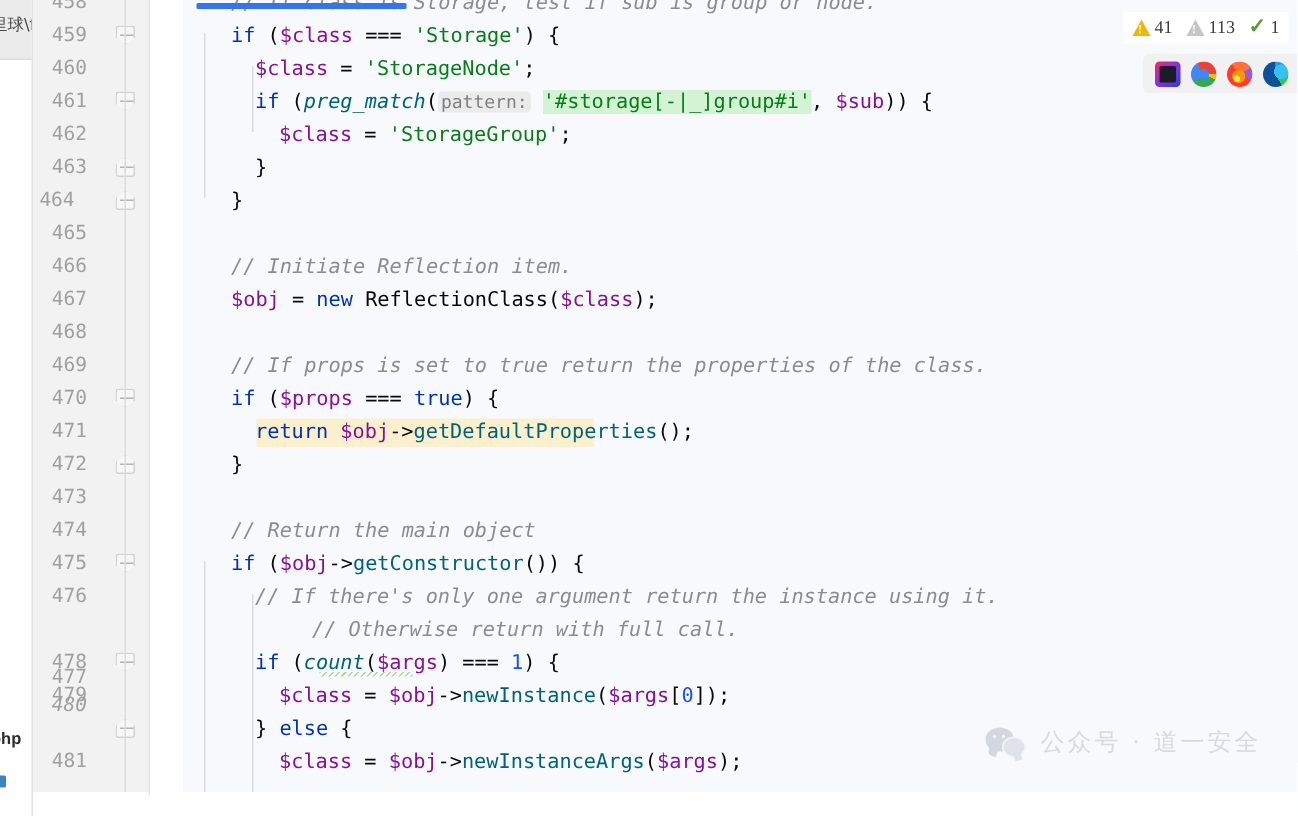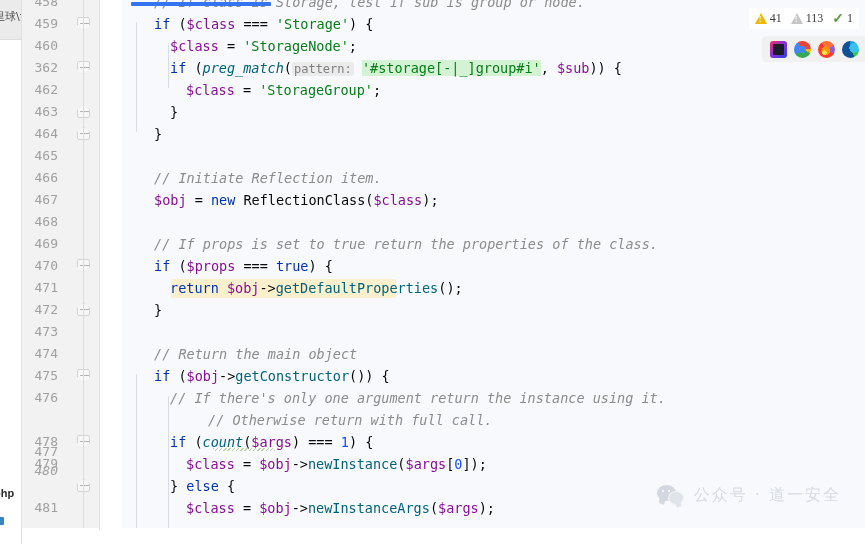--- a/index.html
+++ b/index.html
@@ -377,24 +377,24 @@
     </div>
     <div class="left-strip-file">php</div>
     <div class="left-strip-dot"></div>
   </div>
 
   <div class="gutter">
     <div class="gutter-inner" id="gutter-inner">
         <div class="linenum" style="top: -9px;">458</div>
         <div class="linenum" style="top: 13px;">459</div>
         <div class="linenum" style="top: 35px;">460</div>
-        <div class="linenum" style="top: 57px;">362</div>
+        <div class="linenum" style="top: 57px;">461</div>
         <div class="linenum" style="top: 79px;">462</div>
         <div class="linenum" style="top: 101px;">463</div>
-        <div class="linenum" style="top: 123px;">464</div>
+        <div class="linenum" style="top: 123px; text-align: center;">464</div>
         <div class="linenum" style="top: 145px;">465</div>
         <div class="linenum" style="top: 167px;">466</div>
         <div class="linenum" style="top: 189px;">467</div>
         <div class="linenum" style="top: 211px;">468</div>
         <div class="linenum" style="top: 233px;">469</div>
         <div class="linenum" style="top: 255px;">470</div>
         <div class="linenum" style="top: 277px;">471</div>
         <div class="linenum" style="top: 299px;">472</div>
         <div class="linenum" style="top: 321px;">473</div>
         <div class="linenum" style="top: 343px;">474</div>

